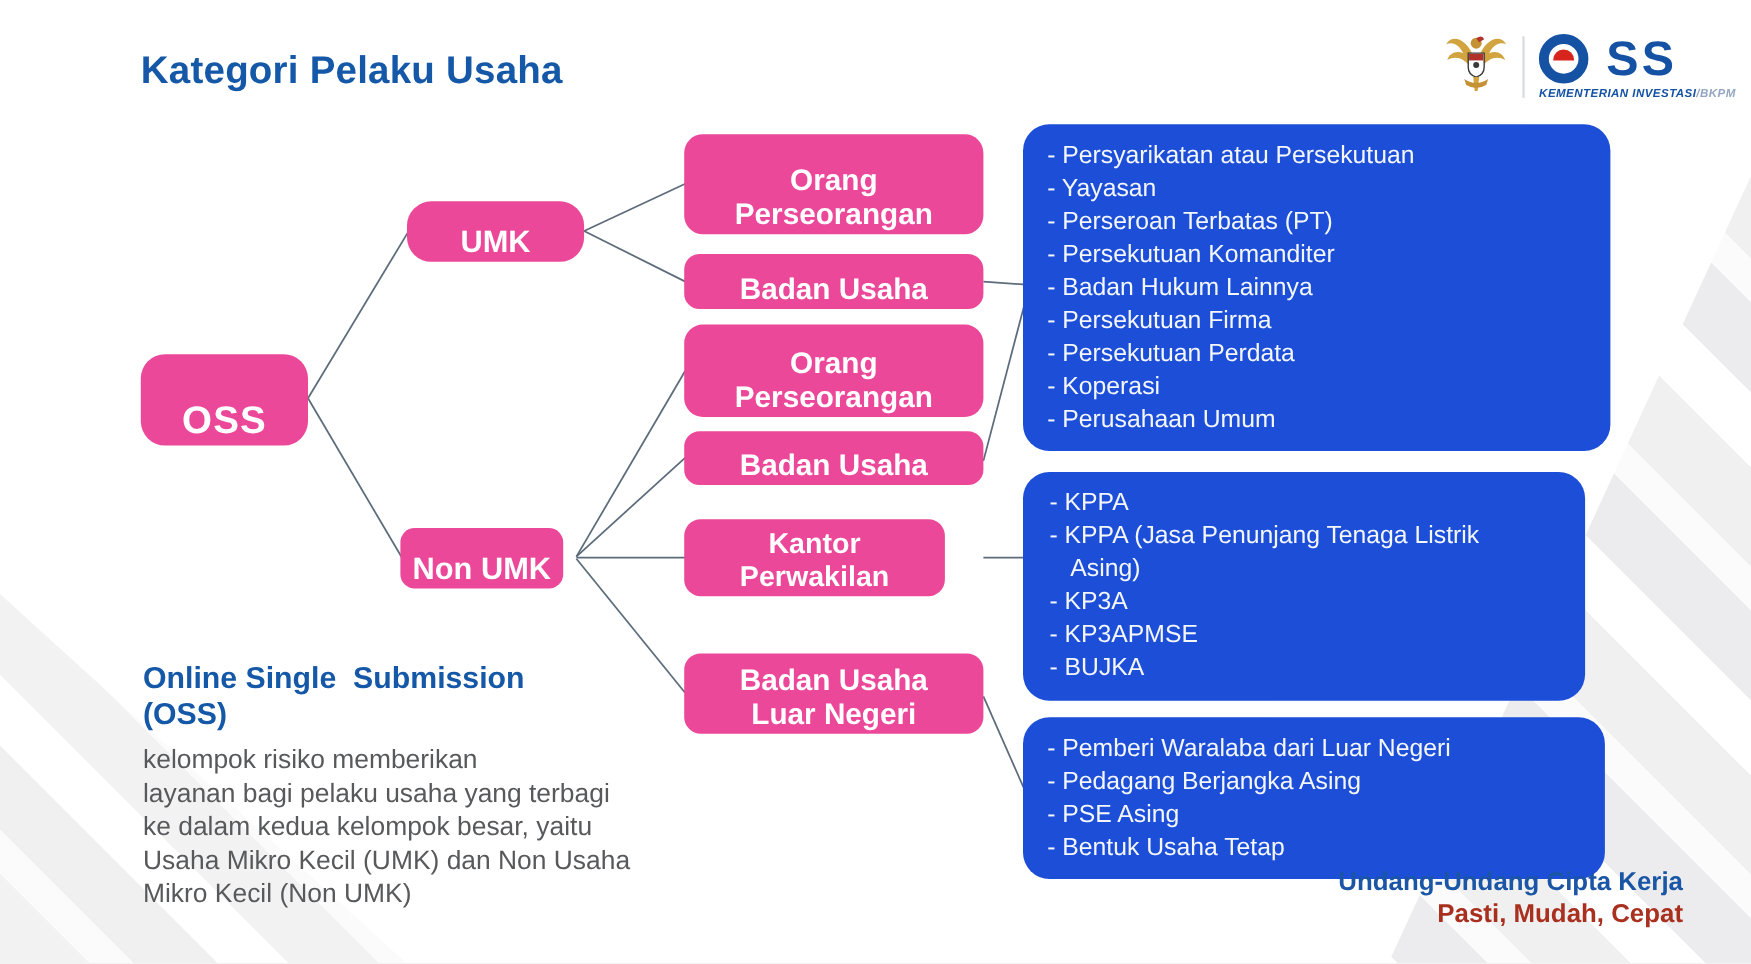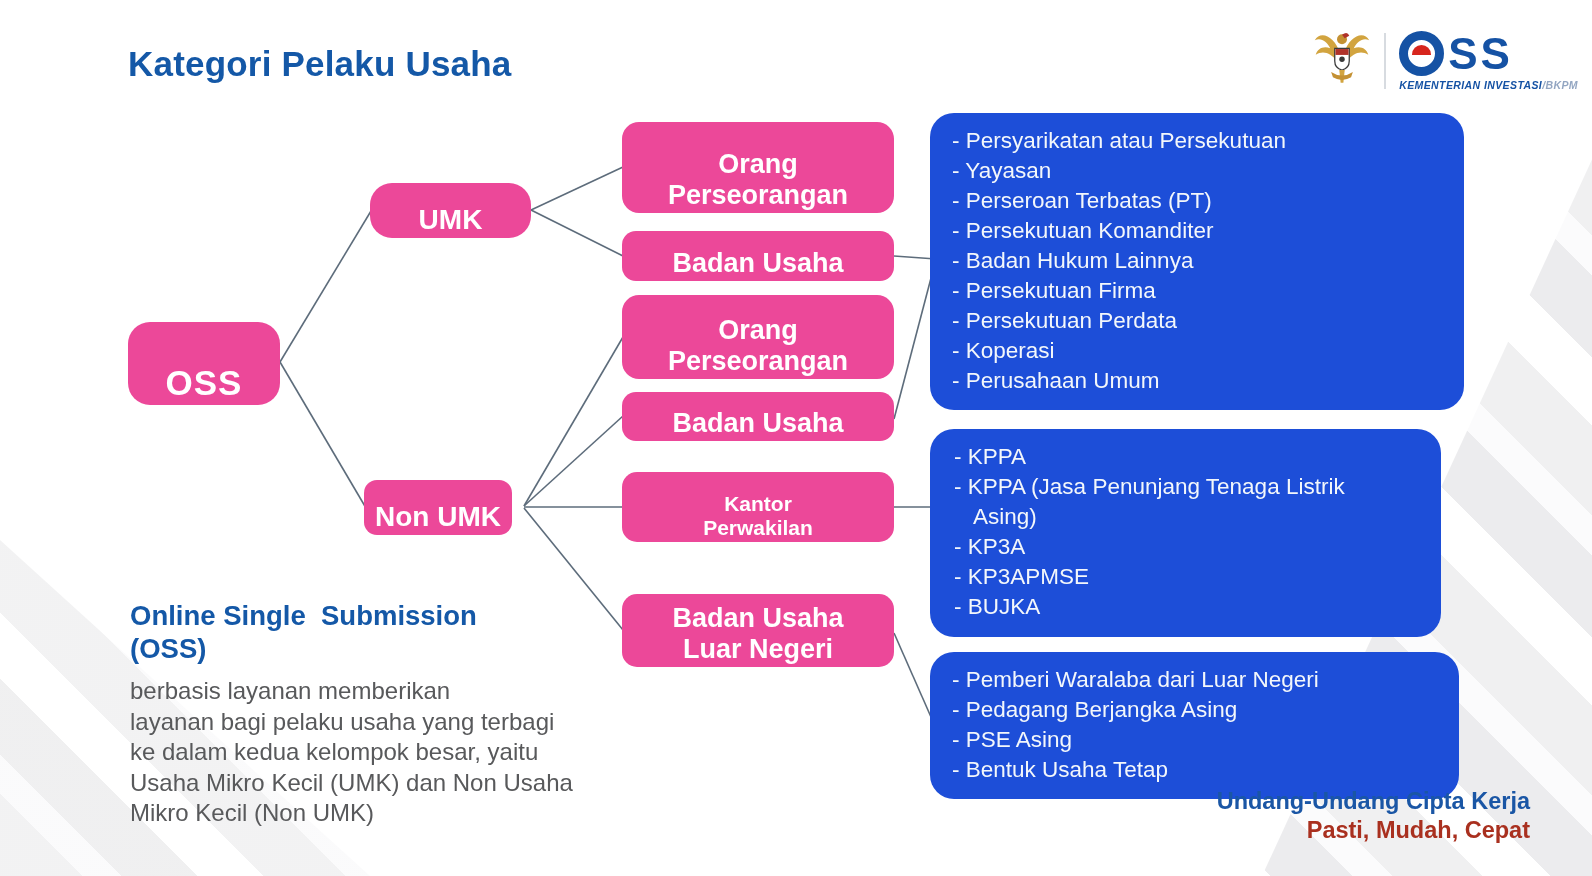--- a/index.html
+++ b/index.html
@@ -27,21 +27,21 @@
 
   .page-title {
     position:absolute; left:128px; top:44px; z-index:2;
     font-size:35px; font-weight:800; color:#1458A7; letter-spacing:.2px;
   }
 
   
   .brand { position:absolute; top:26px; right:14px; z-index:2; display:flex; align-items:center; gap:13px; }
   .brand-divider { width:2px; height:56px; background:#d7dbe0; }
   .oss-logo { display:flex; flex-direction:column; align-items:flex-start; }
-  .oss-logo-row { display:flex; align-items:center; gap:4px; }
+  .oss-logo-row { display:flex; align-items:center; gap:16px; }
   .oss-logo-o {
     width:45px; height:45px; border:9px solid #1552A4; border-radius:50%;
     display:flex; justify-content:center; align-items:flex-start; padding-top:5px;
   }
   .oss-logo-sun { width:19px; height:10px; background:#D7251D; border-radius:10px 10px 0 0; }
   .oss-logo-ss { font-size:44px; font-weight:800; color:#1552A4; letter-spacing:3px; line-height:45px; }
   .oss-logo-sub { margin-top:3px; font-size:10.5px; font-weight:700; font-style:italic; color:#1552A4; letter-spacing:.4px; }
   .oss-logo-sub .suffix { color:#93A6C2; }
 
   
@@ -50,21 +50,21 @@
     display:flex; align-items:flex-end; justify-content:center; text-align:center;
     font-weight:700; line-height:1.15;
   }
   .node-oss   { left:128px; top:322px; width:152px; height:83px; border-radius:22px; font-size:35px; letter-spacing:1px; }
   .node-umk   { left:370px; top:183px; width:161px; height:55px; border-radius:22px; font-size:28px; }
   .node-nonumk{ left:364px; top:480px; width:148px; height:55px; border-radius:13px; font-size:28px; }
   .node-op1   { left:622px; top:122px; width:272px; height:91px; border-radius:17px; font-size:27px; }
   .node-bu1   { left:622px; top:231px; width:272px; height:50px; border-radius:14px; font-size:27px; }
   .node-op2   { left:622px; top:295px; width:272px; height:84px; border-radius:17px; font-size:27px; }
   .node-bu2   { left:622px; top:392px; width:272px; height:49px; border-radius:14px; font-size:27px; }
-  .node-kp    { left:622px; top:472px; width:272px; height:70px; border-radius:15px; font-size:21px; }
+  .node-kp    { left:622px; top:472px; width:237px; height:70px; border-radius:15px; font-size:26px; }
   .node-buln  { left:622px; top:594px; width:272px; height:73px; border-radius:15px; font-size:27px; }
   .node-label { padding:2px 10px; white-space:pre-line; }
 
   
   .panel {
     position:absolute; z-index:2; background:#1d4ed8; border-radius:24px;
     color:#F3F7FB; font-size:22.5px; line-height:30px; font-weight:400;
   }
   .panel-1 { left:930px; top:113px; width:534px; height:297px; padding:13px 18px 0 22px; }
   .panel-2 { left:930px; top:429px; width:511px; height:208px; padding:13px 92px 0 24px; }
@@ -185,21 +185,21 @@
   <div class="panel panel-3">
       <div class="list-line">- Pemberi Waralaba dari Luar Negeri</div>
       <div class="list-line">- Pedagang Berjangka Asing</div>
       <div class="list-line">- PSE Asing</div>
       <div class="list-line">- Bentuk Usaha Tetap</div>
     </div>
 
   <div class="desc">
     <div class="desc-heading"><div class="heading-line">Online Single  Submission</div><div class="heading-line">(OSS)</div></div>
     <div class="desc-body">
-        <div class="body-line">berbasis layanan memberikan</div>
+        <div class="body-line">kelompok risiko memberikan</div>
         <div class="body-line">layanan bagi pelaku usaha yang terbagi</div>
         <div class="body-line">ke dalam kedua kelompok besar, yaitu</div>
         <div class="body-line">Usaha Mikro Kecil (UMK) dan Non Usaha</div>
         <div class="body-line">Mikro Kecil (Non UMK)</div>
       </div>
   </div>
 
   <div class="footer">
     <div class="footer-line1">Undang-Undang Cipta Kerja</div>
     <div class="footer-line2">Pasti, Mudah, Cepat</div>

